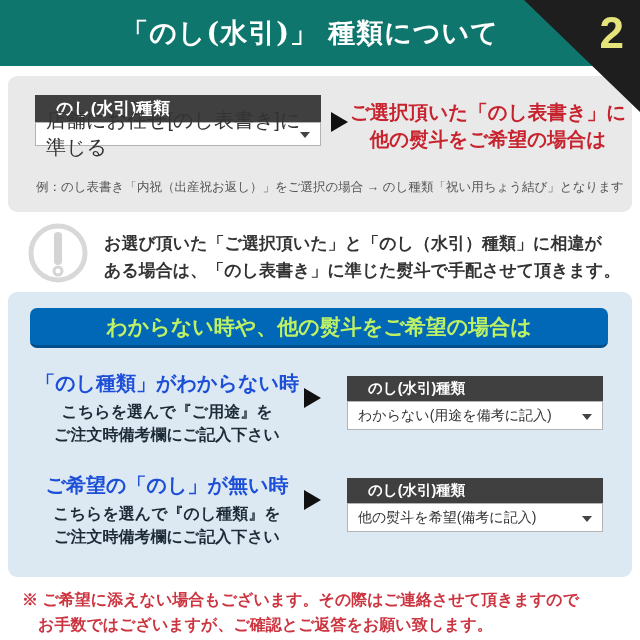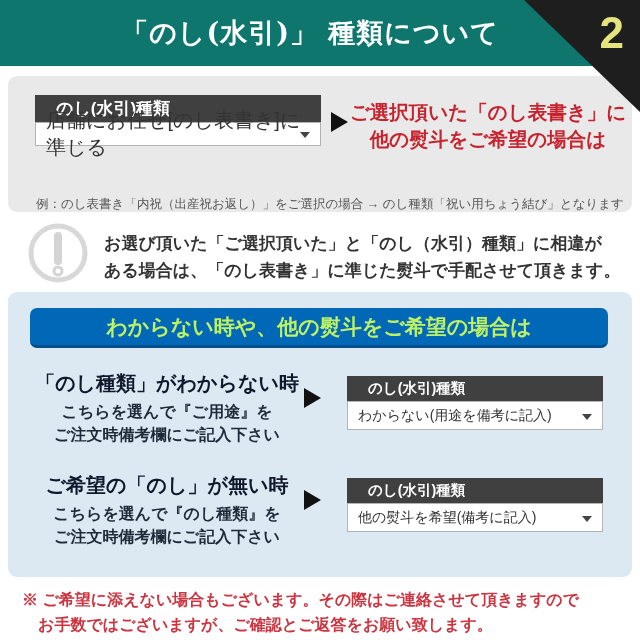--- a/index.html
+++ b/index.html
@@ -66,21 +66,21 @@
     border-left: 17px solid #111111;
   }
   .arrow-1 { left: 323px; top: 36px; }
 
   .result-text {
     position: absolute; left: 332px; top: 23px; width: 296px;
     text-align: center; color: #c7232e; font-weight: bold;
     font-size: 19.5px; line-height: 27px;
   }
   .example-text {
-    position: absolute; left: 28px; top: 120px; width: 590px;
+    position: absolute; left: 28px; top: 103px; width: 590px;
     color: #555555; font-size: 12.5px;
   }
 
   
   .notice-icon { position: absolute; left: 26px; top: 221px; }
   .notice-text {
     position: absolute; left: 104px; top: 230px; width: 520px;
     color: #333333; font-weight: bold; font-size: 17px; line-height: 27px;
   }
 
@@ -94,21 +94,21 @@
     background: #0068b7; border-radius: 7px;
     border-bottom: 3px solid #014f8c;
     color: #bef264; font-weight: bold; font-size: 21px;
     display: flex; align-items: center; justify-content: center;
   }
   .help-row { position: absolute; left: 0; width: 624px; height: 100px; }
   .row-1 { top: 70px; }
   .row-2 { top: 172px; }
   .row-title {
     position: absolute; left: 14px; top: 8px; width: 290px; text-align: center;
-    color: #0f172a; font-weight: bold; font-size: 20px;
+    color: #1d4ed8; font-weight: bold; font-size: 20px;
   }
   .row-desc {
     position: absolute; left: 14px; top: 38px; width: 290px; text-align: center;
     color: #1d2b38; font-weight: bold; font-size: 16px; line-height: 23px;
   }
   .row-arrow { left: 296px; top: 26px; }
   .sg-small { left: 339px; top: 14px; width: 256px; }
   .sg-small .select-header { height: 25px; font-size: 14.5px; }
   .sg-small .select-box  { height: 29px; font-size: 14px; }
 

